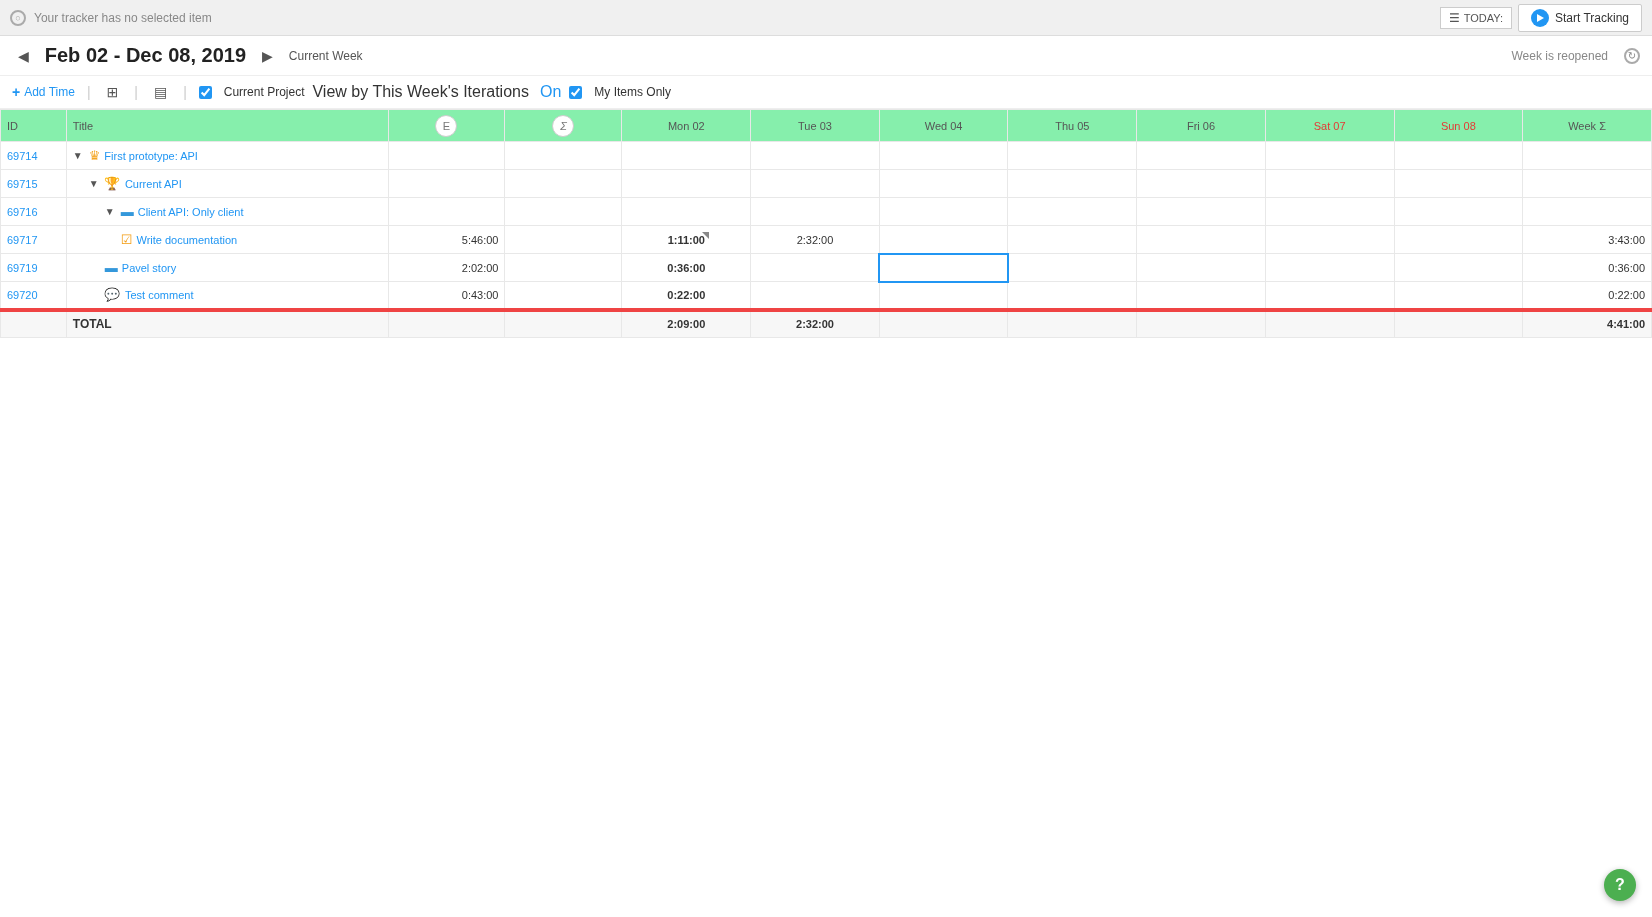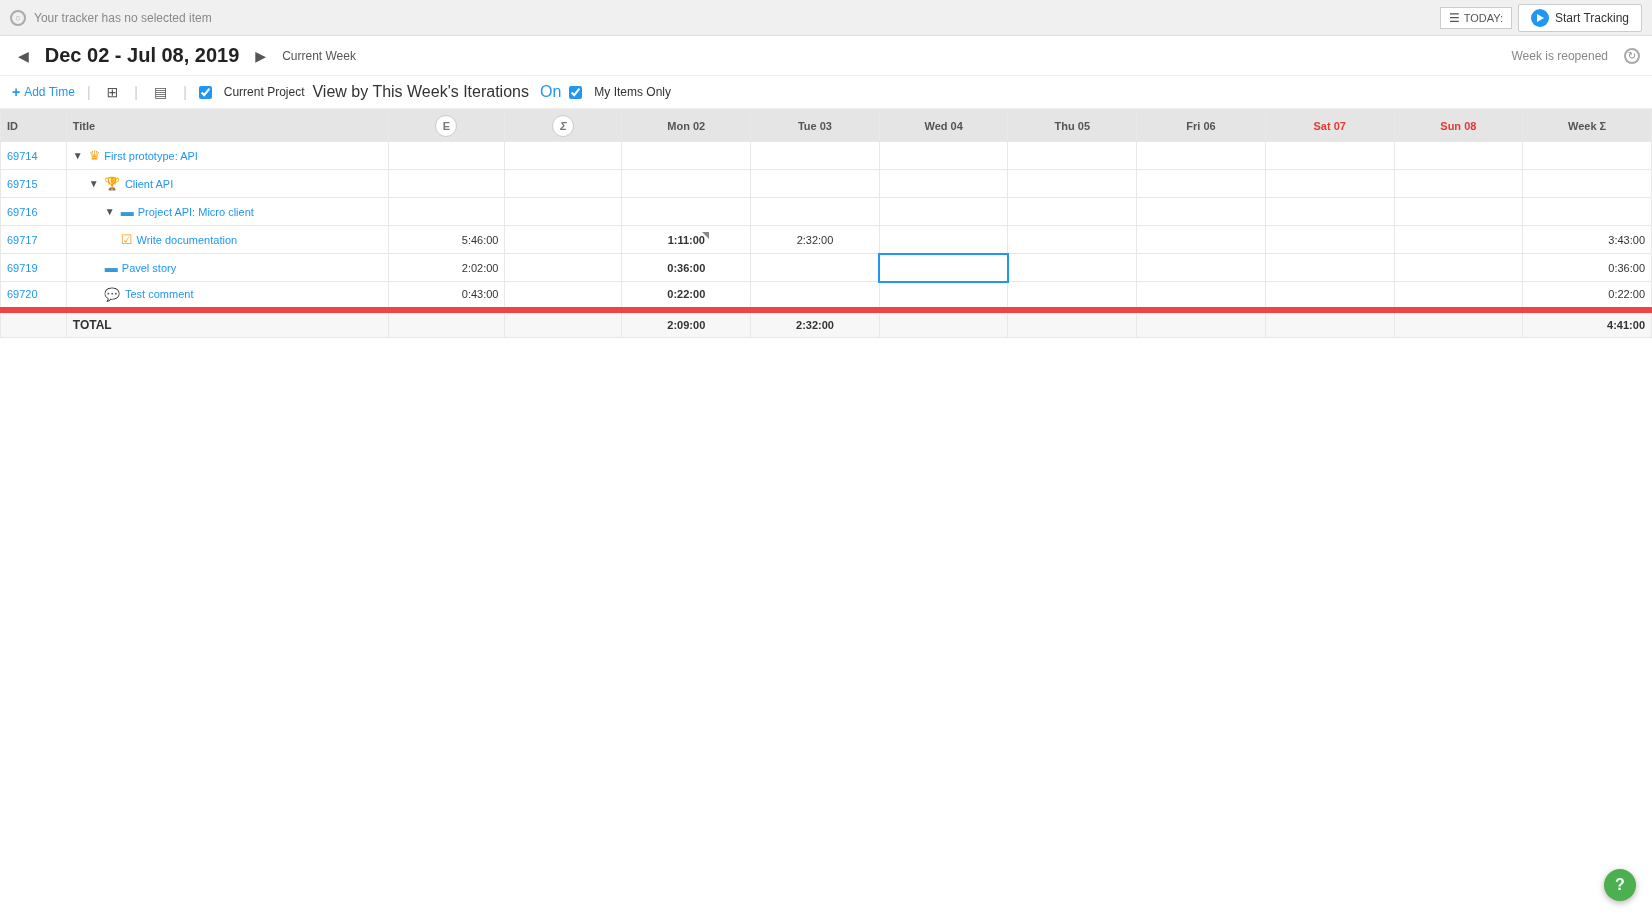--- a/index.html
+++ b/index.html
@@ -54,21 +54,21 @@
     .checkbox-label input[type=checkbox] { accent-color: #2196F3; width: 13px; height: 13px; }
     .view-by-label { font-size: 16px; color: #333; }
     .on-badge { color: #2196F3; font-size: 16px; margin-left: 3px; }
 
     
     .time-table { width: 100%; border-collapse: collapse; table-layout: fixed; }
     .time-table th, .time-table td {
       border: 1px solid #e8e8e8; padding: 4px 6px; vertical-align: middle; font-size: 11px;
     }
     .time-table thead th {
-      background: #e5e5e5; font-weight: 700; color: #555; font-size: 11px;
+      background: #86efac; font-weight: 400; color: #555; font-size: 11px;
       text-align: center; height: 32px;
     }
     .time-table thead th.id-col { text-align: left; width: 45px; }
     .time-table thead th.title-col { text-align: left; width: 220px; }
     .time-table thead th.e-col { width: 80px; }
     .time-table thead th.sigma-col { width: 80px; }
     .time-table thead th.day-col { width: 88px; }
     .time-table thead th.week-col { width: 88px; }
     .time-table thead th.sat-col { color: #e53935; }
     .time-table thead th.sun-col { color: #e53935; }
@@ -79,21 +79,21 @@
     .item-link { color: #2196F3; text-decoration: none; }
     .time-val { text-align: right; font-size: 11px; color: #333; padding-right: 8px; }
     .time-val.bold { font-weight: 700; }
     .day-time { text-align: center; font-size: 11px; color: #333; }
     .day-time.bold-val { font-weight: 700; }
     .empty-cell { background: #fff; }
     .active-cell { background: #fff; border: 2px solid #2196F3 !important; }
     
     
     .total-row { background: #f7f7f7; font-weight: 700; }
-    .total-row td { border-top: 6px solid #ef4444; font-size: 11px; }
+    .total-row td { border-top: 4px solid #ef4444; font-size: 11px; }
     .total-label { font-size: 12px; font-weight: 700; color: #333; }
 
     
     .tree-expand { color: #555; font-size: 10px; cursor: pointer; margin-right: 2px; }
     .item-icon { font-size: 13px; }
     .crown-icon { color: #f5a623; }
     .trophy-icon { color: #9b59b6; }
     .story-icon { color: #3498db; }
     .task-icon { color: #f39c12; }
     .comment-icon { color: #3498db; }
@@ -136,21 +136,21 @@
     <button class="start-tracking-btn">
       <span class="play-icon"></span>
       <span>Start Tracking</span>
     </button>
   </div>
 </div>
 
 <div class="week-nav">
   <div class="week-nav-left">
     <button class="nav-arrow">◀</button>
-    <span class="week-title">Dec 02 - Jul 08, 2019</span>
+    <span class="week-title">Feb 02 - Dec 08, 2019</span>
     <button class="nav-arrow">▶</button>
     <span class="current-week-label">Current Week</span>
   </div>
   <div class="week-nav-right">
     <span>Week is reopened</span>
     <div class="reopen-icon">↻</div>
   </div>
 </div>
 
 <div class="toolbar">
@@ -222,21 +222,21 @@
     </tr>
 
     <tr>
       <td class="id-cell">
         <a href="#" class="item-link">69715</a>
       </td>
       <td>
         <div class="title-cell indent-1">
           <span class="tree-expand">▼</span>
           <span class="item-icon trophy-icon">🏆</span>
-          <a href="#" class="item-link">Client API</a>
+          <a href="#" class="item-link">Current API</a>
         </div>
       </td>
       <td></td>
       <td></td>
       <td class="empty-cell"></td>
       <td class="empty-cell"></td>
       <td class="empty-cell"></td>
       <td class="empty-cell"></td>
       <td class="empty-cell"></td>
       <td class="empty-cell"></td>
@@ -245,21 +245,21 @@
     </tr>
 
     <tr>
       <td class="id-cell">
         <a href="#" class="item-link">69716</a>
       </td>
       <td>
         <div class="title-cell indent-2">
           <span class="tree-expand">▼</span>
           <span class="item-icon story-icon">▬</span>
-          <a href="#" class="item-link">Project API: Micro client</a>
+          <a href="#" class="item-link">Client API: Only client</a>
         </div>
       </td>
       <td></td>
       <td></td>
       <td class="empty-cell"></td>
       <td class="empty-cell"></td>
       <td class="empty-cell"></td>
       <td class="empty-cell"></td>
       <td class="empty-cell"></td>
       <td class="empty-cell"></td>

